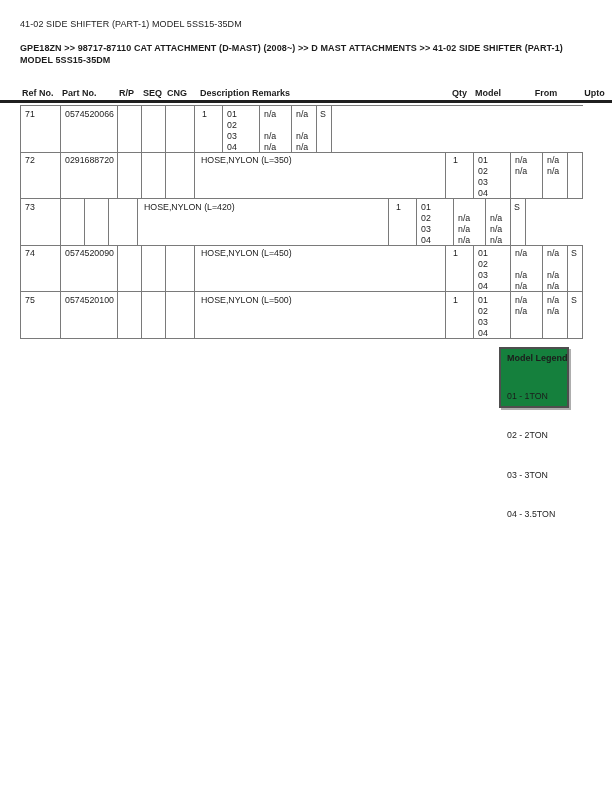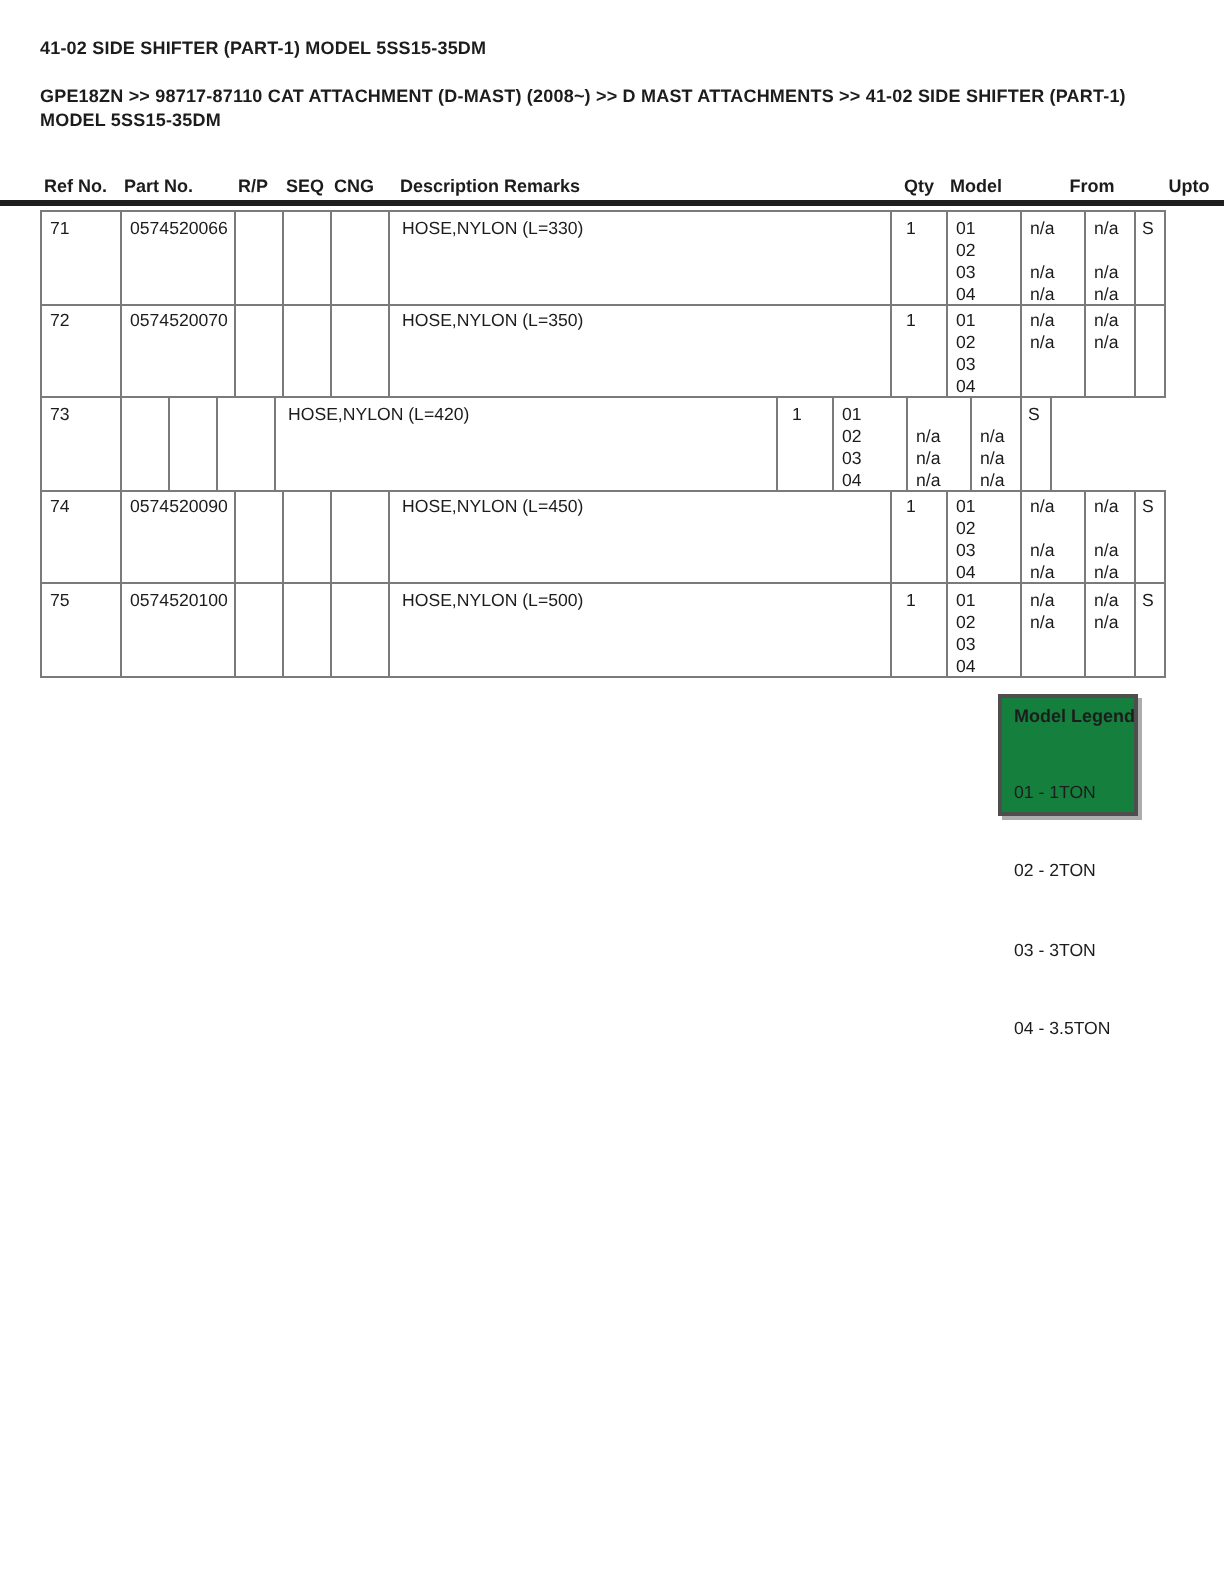--- a/index.html
+++ b/index.html
@@ -6,21 +6,21 @@
   .page {
     position: relative;
     width: 612px; height: 792px;
     background: #ffffff;
     font-family: "Liberation Sans", sans-serif;
     color: #1c1c1c;
     overflow: hidden;
   }
   .doc-title {
     position: absolute; left: 20px; top: 19px;
-    font-size: 9px; font-weight: bold; letter-spacing: 0.1px;
+    font-size: 9px; font-weight: normal; letter-spacing: 0.1px;
     white-space: nowrap;
     text-align: right;
   }
   .breadcrumb {
     position: absolute; left: 20px; top: 43px; width: 578px;
     font-size: 9px; font-weight: bold; line-height: 11.5px; letter-spacing: 0.1px;
   }
   .thead {
     position: absolute; left: 20px; top: 88px; width: 563px;
     display: flex; font-size: 9px; font-weight: bold;
@@ -94,21 +94,20 @@
 
   <div class="thick-rule"></div>
 
   <div class="tbody" id="tbody">
       <div class="trow">
         <div class="tcell c0">71</div>
         <div class="tcell c1">0574520066</div>
         <div class="tcell c2"></div>
         <div class="tcell c3"></div>
         <div class="tcell c4"></div>
-        <div class="tcell c5">HOSE,NYLON (L=330)</div>
         <div class="tcell c6">1</div>
         <div class="tcell c7">
           <div class="line">01</div>
           <div class="line">02</div>
           <div class="line">03</div>
           <div class="line">04</div>
         </div>
         <div class="tcell c8">
           <div class="line">n/a</div>
           <div class="line"></div>
@@ -118,21 +117,21 @@
         <div class="tcell c9">
           <div class="line">n/a</div>
           <div class="line"></div>
           <div class="line">n/a</div>
           <div class="line">n/a</div>
         </div>
         <div class="tcell c10 last">S</div>
       </div>
       <div class="trow">
         <div class="tcell c0">72</div>
-        <div class="tcell c1">0574520070</div>
+        <div class="tcell c1">0291688720</div>
         <div class="tcell c2"></div>
         <div class="tcell c3"></div>
         <div class="tcell c4"></div>
         <div class="tcell c5">HOSE,NYLON (L=350)</div>
         <div class="tcell c6">1</div>
         <div class="tcell c7">
           <div class="line">01</div>
           <div class="line">02</div>
           <div class="line">03</div>
           <div class="line">04</div>

